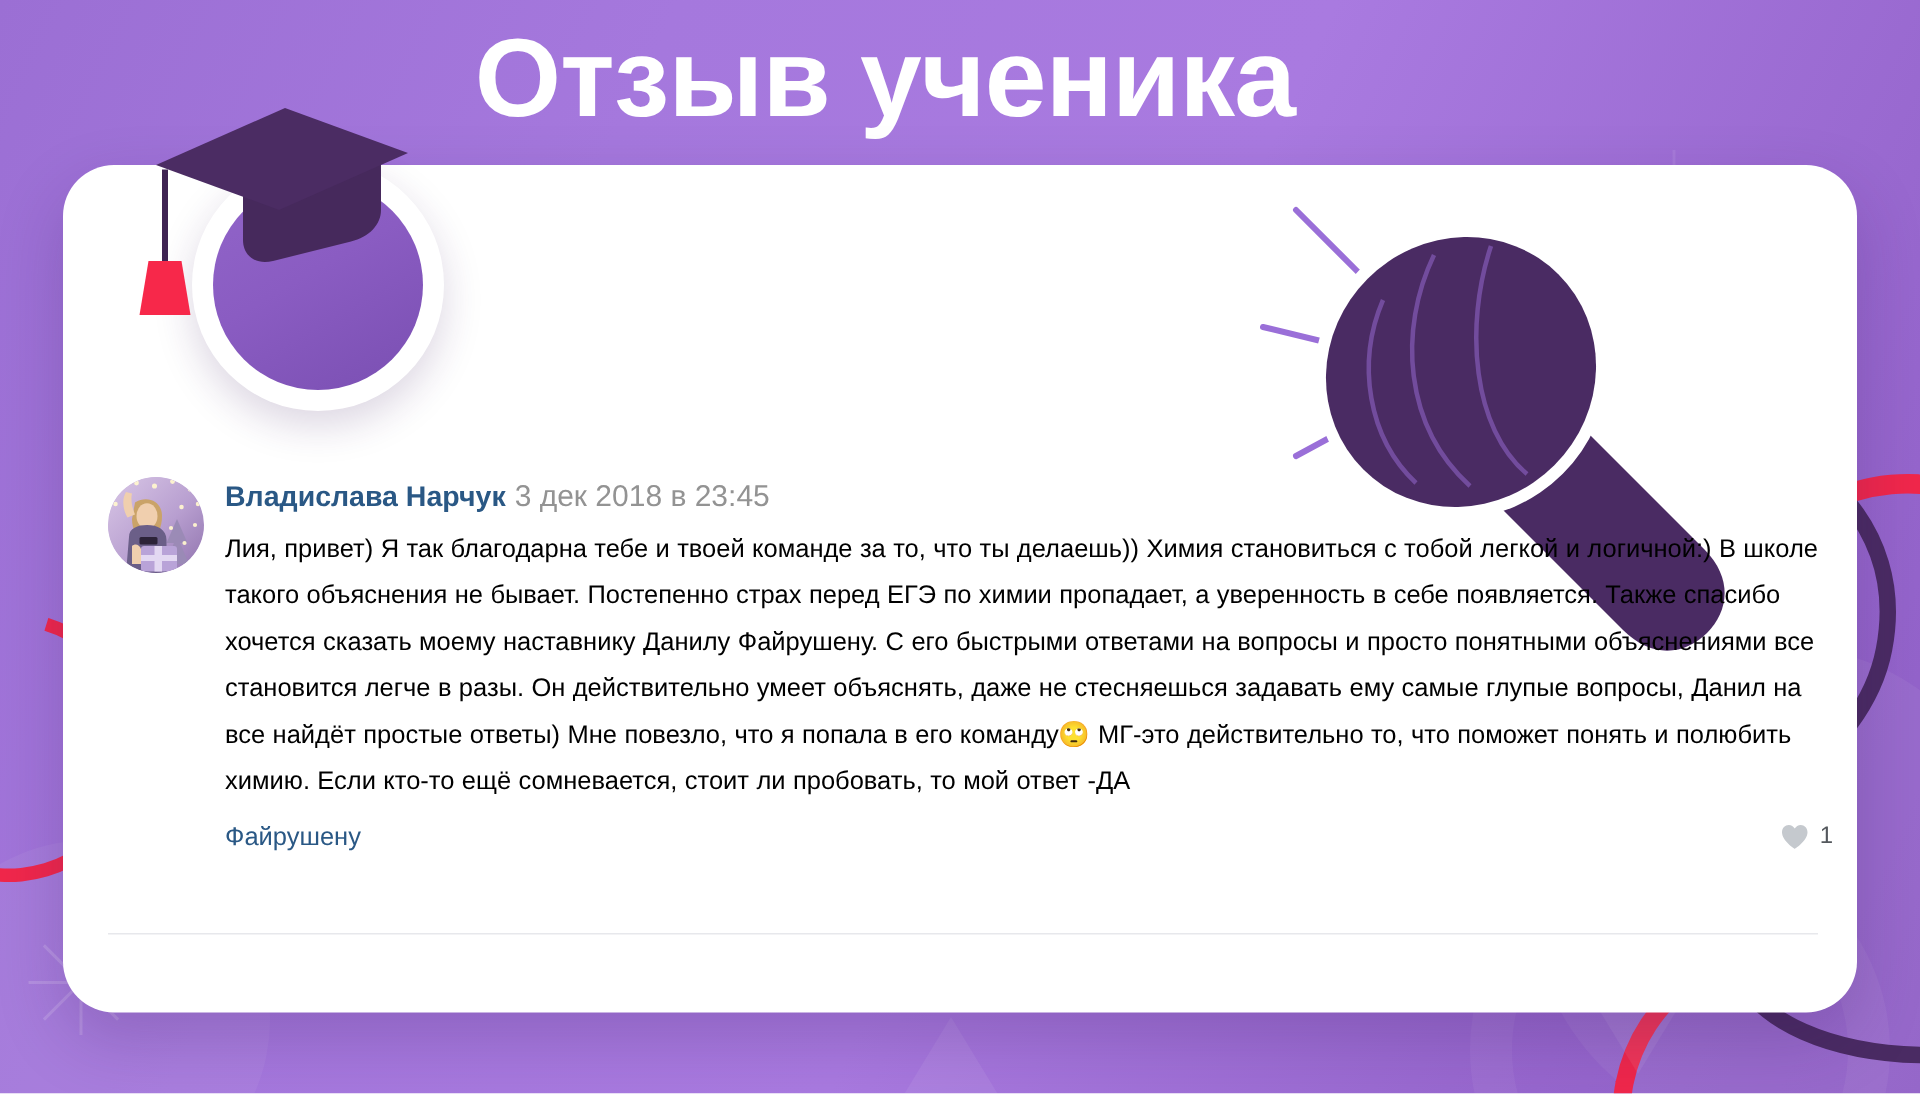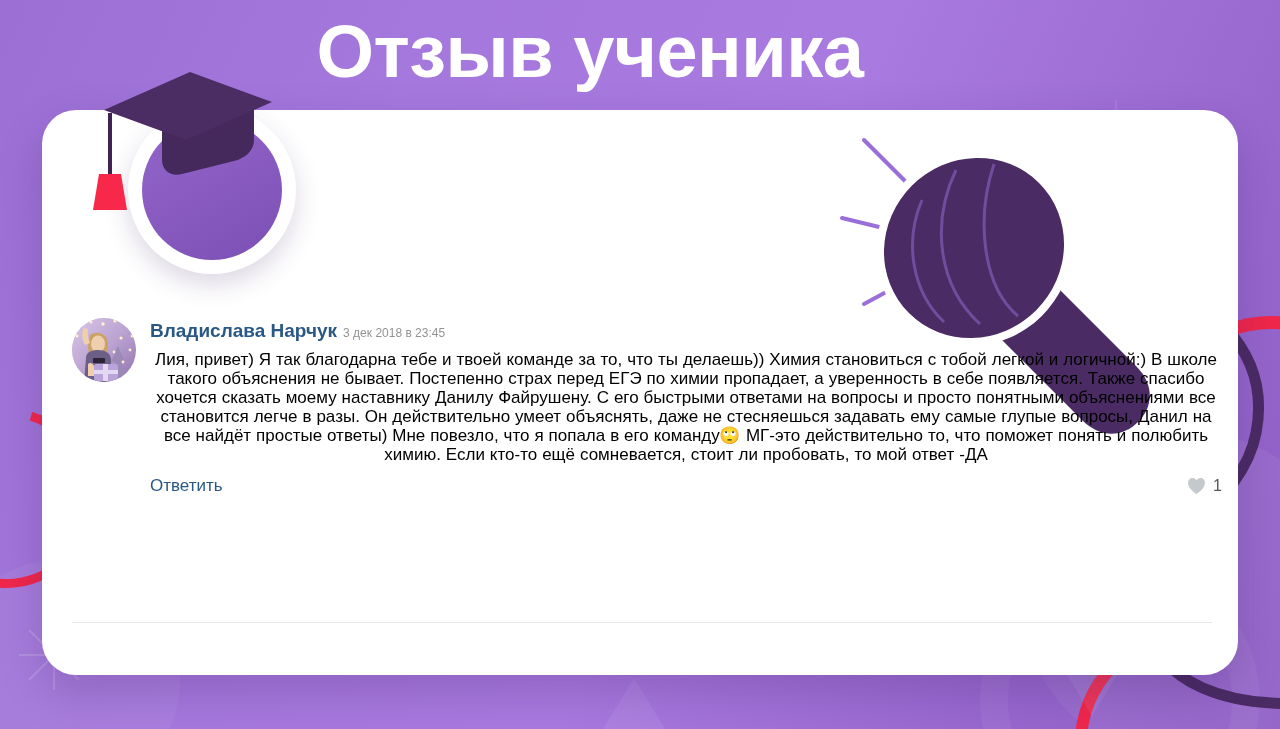--- a/index.html
+++ b/index.html
@@ -179,29 +179,28 @@
   .comment-body { flex: 1 1 auto; padding-top: 2px; }
 
   .comment-head { line-height: 22px; margin-bottom: 6px; }
   .author {
     font-size: 19px;
     font-weight: bold;
     color: #2a5885;
     text-decoration: none;
     cursor: pointer;
   }
-  .timestamp { font-size: 12px; color: #939393; margin-left: 6px; }
+  .timestamp { font-size: 20px; color: #939393; margin-left: 6px; }
 
   .comment-text {
     font-size: 17px;
-    line-height: 19px;
+    line-height: 31px;
     color: #000000;
     max-width: 1082px;
     word-spacing: 0.2px;
-    text-align: center;
   }
   .emoji-inline { font-size: 17px; }
 
   .comment-actions {
     margin-top: 12px;
     display: flex;
     align-items: center;
     justify-content: space-between;
     max-width: 1082px;
   }
@@ -366,21 +365,21 @@
       </div>
 
       <div class="comment-body">
         <div class="comment-head">
           <span class="author">Владислава Нарчук</span><span class="timestamp">3 дек 2018 в 23:45</span>
         </div>
 
         <div class="comment-text"><span>Лия, привет) Я так благодарна тебе и твоей команде за то, что ты делаешь)) Химия становиться с тобой легкой и логичной:) В школе такого объяснения не бывает. Постепенно страх перед ЕГЭ по химии пропадает, а уверенность в себе появляется. Также спасибо хочется сказать моему наставнику Данилу Файрушену. С его быстрыми ответами на вопросы и просто понятными объяснениями все становится легче в разы. Он действительно умеет объяснять, даже не стесняешься задавать ему самые глупые вопросы, Данил на все найдёт простые ответы) Мне повезло, что я попала в его команду</span><span class="emoji-inline">🙄</span><span> МГ-это действительно то, что поможет понять и полюбить химию. Если кто-то ещё сомневается, стоит ли пробовать, то мой ответ -ДА</span></div>
 
         <div class="comment-actions">
-          <span class="reply-link">Ответить</span>
+          <span class="reply-link">Файрушену</span>
 
           <span class="like-wrap">
             <svg class="like-icon" viewBox="0 0 19 18">
               <path d="M9.5,17 C9.5,17 1,11.6 1,5.9 C1,2.9 3.1,1 5.5,1 C7.2,1 8.7,2 9.5,3.4 C10.3,2 11.8,1 13.5,1 C15.9,1 18,2.9 18,5.9 C18,11.6 9.5,17 9.5,17 Z" fill="#c5c9ce"></path>
             </svg>
             <span class="like-count">1</span>
           </span>
         </div>
       </div>
     </div>

